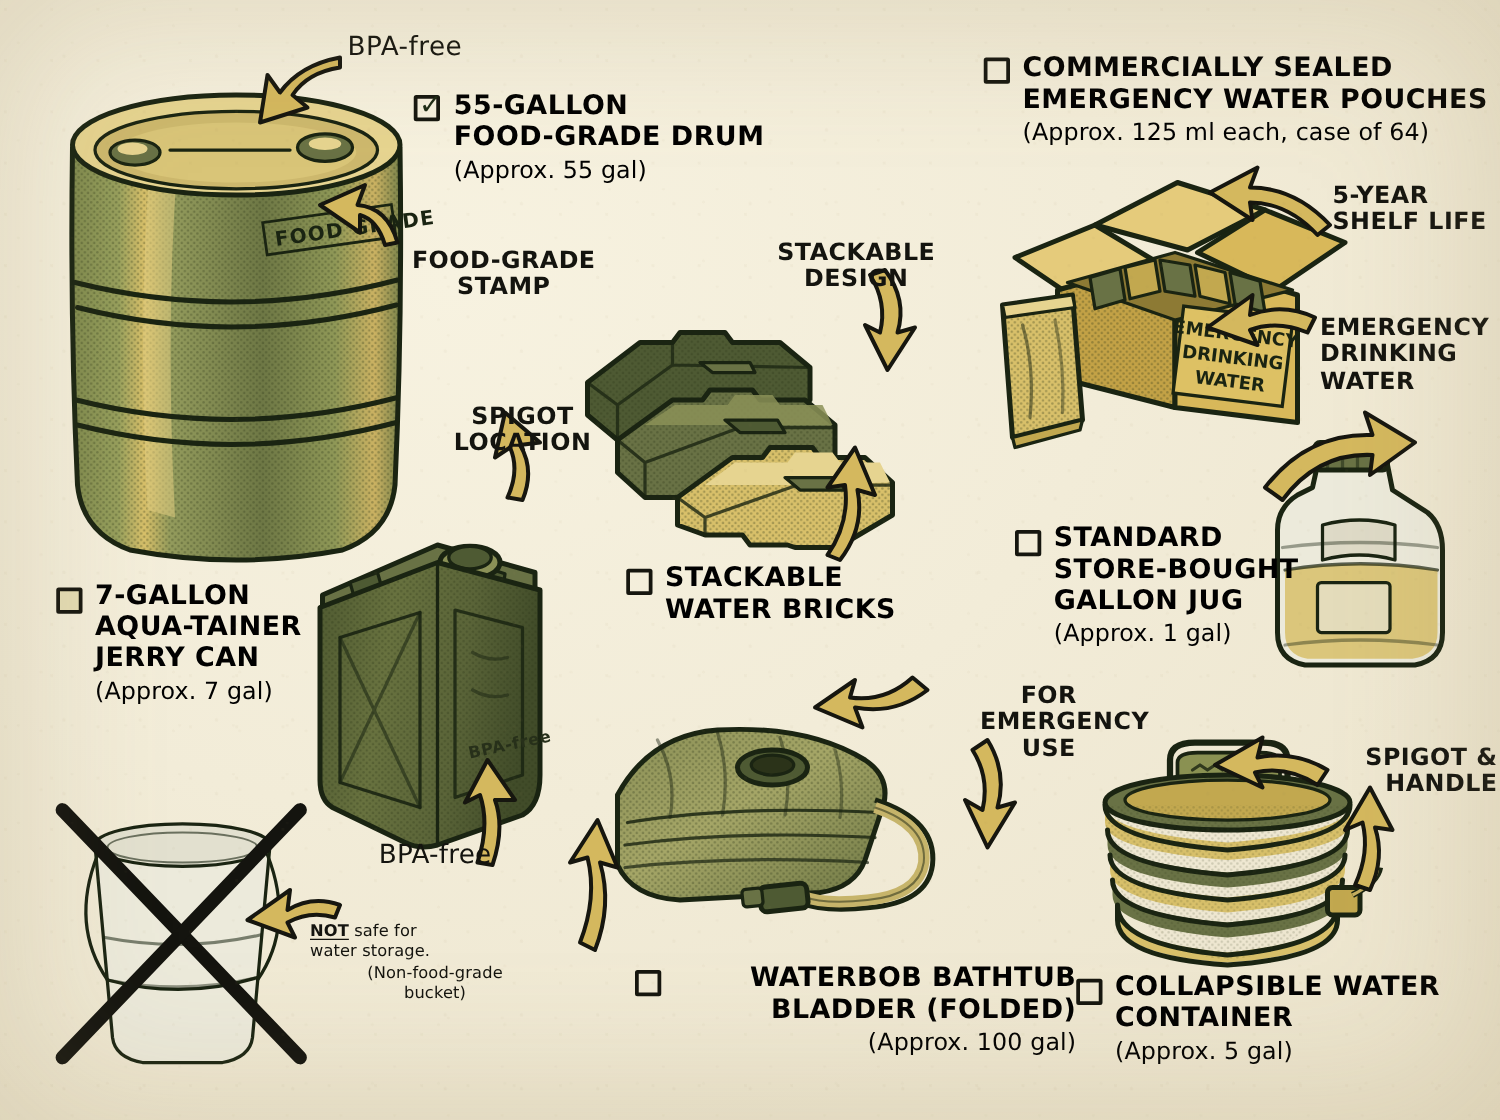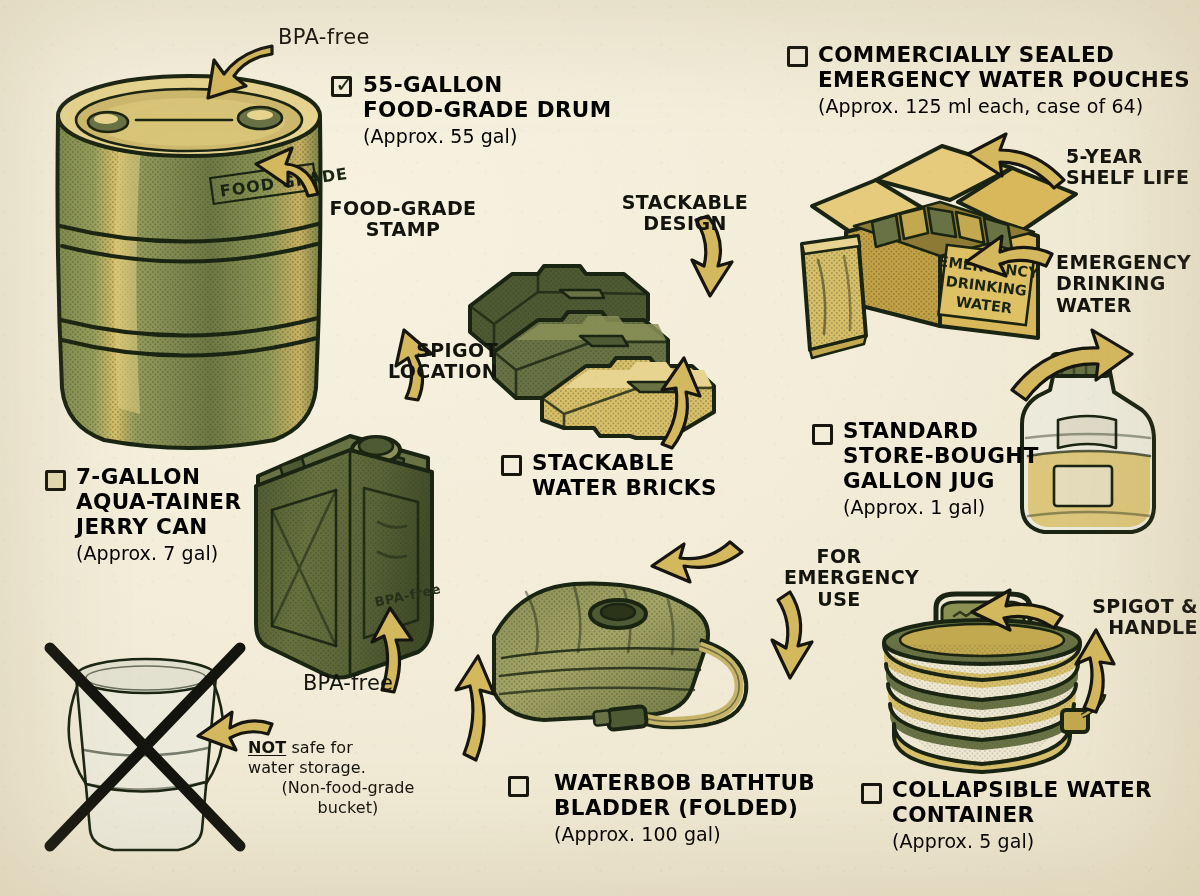--- a/index.html
+++ b/index.html
@@ -62,21 +62,21 @@
   .anno {
     font-weight: 700;
     font-size: 19px;
     letter-spacing: .4px;
     text-transform: uppercase;
     text-align: center;
     line-height: 1.12;
   }
   .anno-lc {
     font-weight: 400;
-    font-size: 16px;
+    font-size: 13px;
     letter-spacing: .1px;
     line-height: 1.25;
   }
   .chk {
     position: absolute;
     width: 21px;
     height: 21px;
     border: 3px solid #16160f;
     border-radius: 2px;
     background: transparent;
@@ -423,21 +423,21 @@
     <path class="arrow" d="M272 724 Q250 716 230 728 L232 712 L198 736 L236 750 L230 738 Q248 728 268 734 Z"></path>
   </svg>
 
   <div class="lbl anno" style="left:278px; top:26px; text-align:left; font-size:21px; text-transform:none; font-weight:400;">BPA-free</div>
 
   <div class="lbl anno" style="left:313px; top:198px; width:180px;">
     <div>FOOD-GRADE</div>
     <div>STAMP</div>
   </div>
 
-  <div class="lbl anno" style="left:338px; top:340px; width:160px;text-align:right;">
+  <div class="lbl anno" style="left:338px; top:323px; width:160px;">
     <div>SPIGOT</div>
     <div>LOCATION</div>
   </div>
 
   <div class="lbl" style="left:303px; top:672px; font-size:21px; font-weight:400;">BPA-free</div>
 
   <div class="lbl anno" style="left:600px; top:192px; width:170px;">
     <div>STACKABLE</div>
     <div>DESIGN</div>
   </div>
@@ -507,21 +507,21 @@
     <div class="item-body" style="left:843px; top:418px; width:200px;">
       <div class="head">STANDARD</div>
       <div class="head">STORE-BOUGHT</div>
       <div class="head">GALLON JUG</div>
       <div class="sub">(Approx. 1 gal)</div>
     </div>
   </div>
 
   <div>
     <div class="chk" style="left:508px; top:776px;"></div>
-    <div class="item-body" style="left:554px; top:770px; width:290px;">
+    <div class="item-body" style="left:571px; top:770px; width:290px;text-align:right;">
       <div class="head">WATERBOB BATHTUB</div>
       <div class="head">BLADDER (FOLDED)</div>
       <div class="sub">(Approx. 100 gal)</div>
     </div>
   </div>
 
   <div>
     <div class="chk" style="left:861px; top:783px;"></div>
     <div class="item-body" style="left:892px; top:777px; width:280px;">
       <div class="head">COLLAPSIBLE WATER</div>

